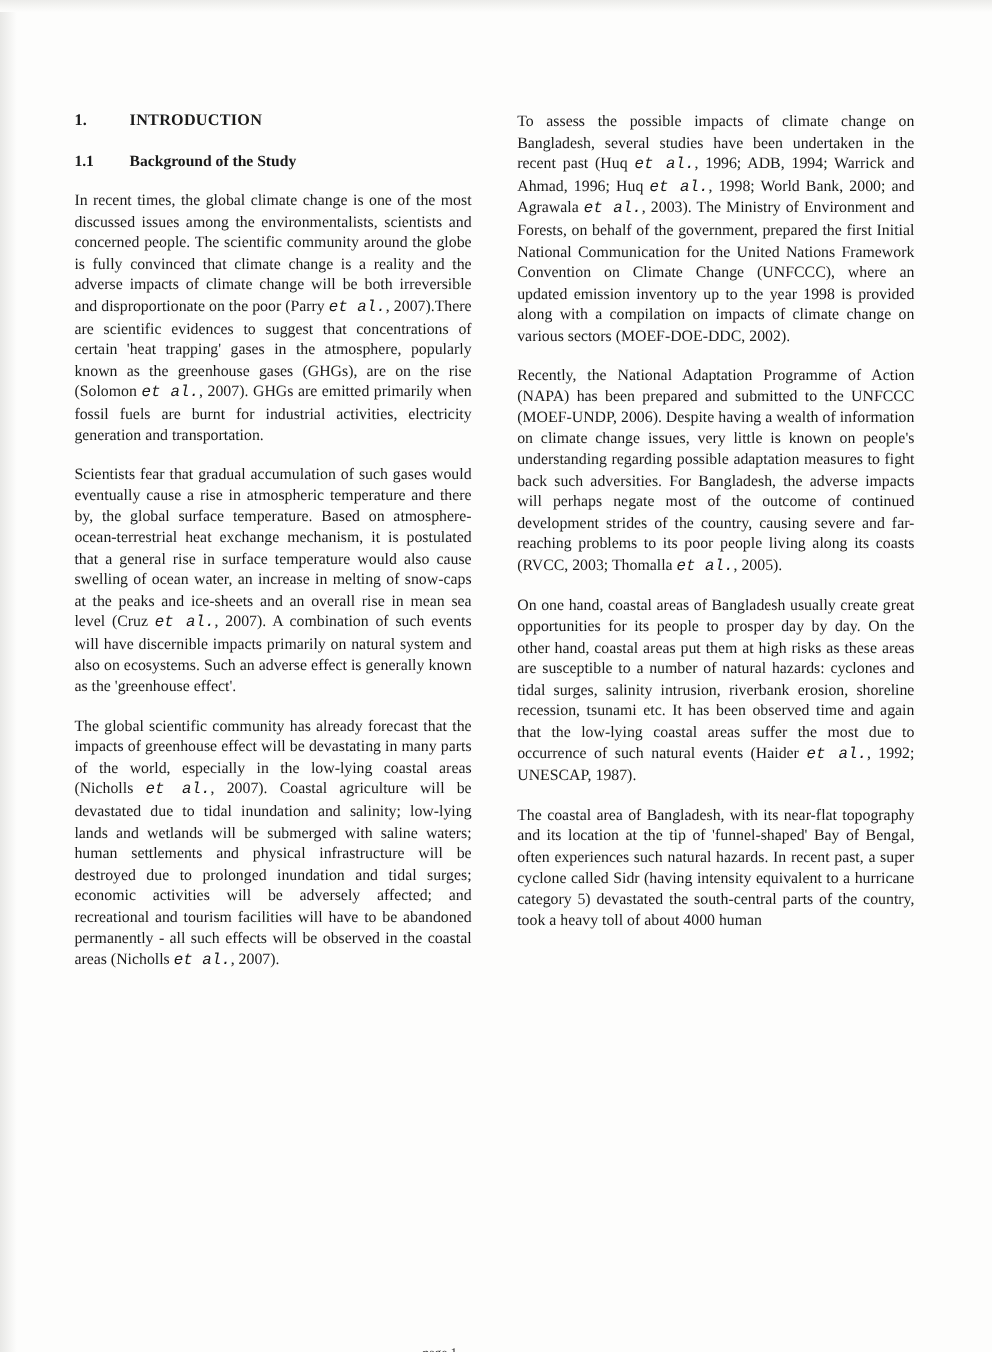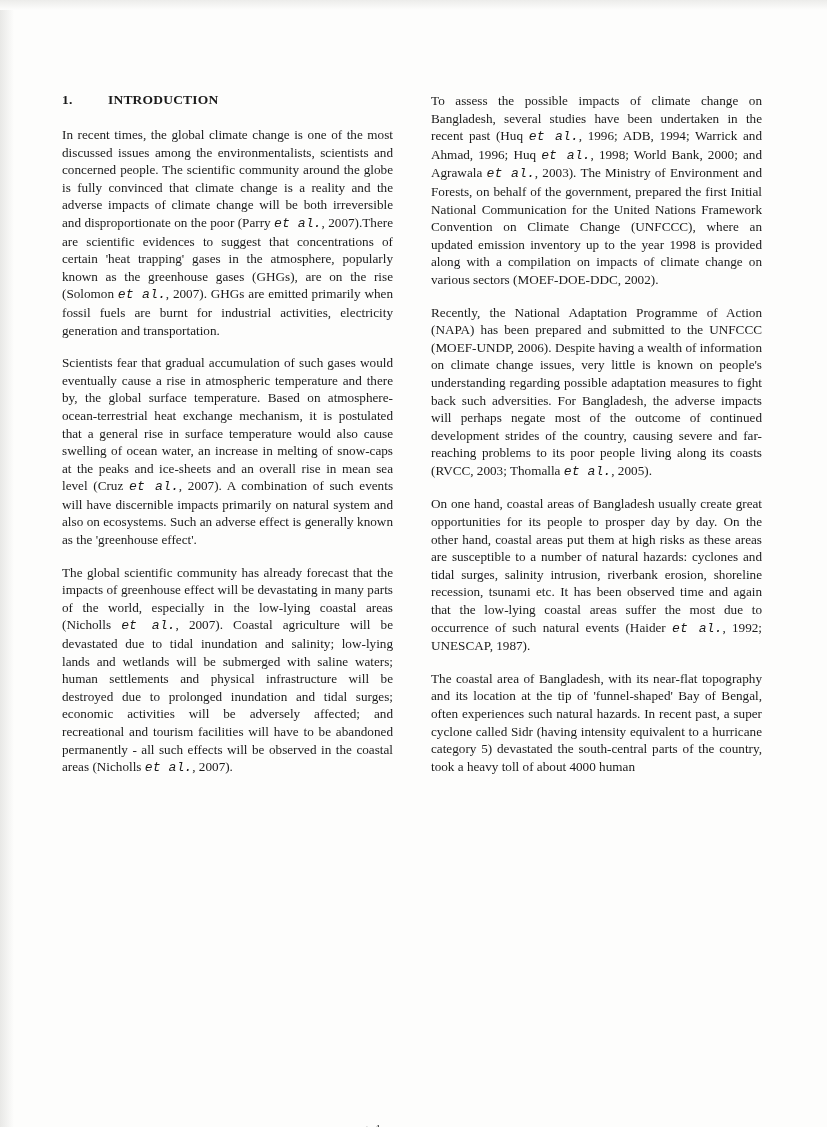--- a/index.html
+++ b/index.html
@@ -100,20 +100,24 @@
   <div class="edge-left"></div>
   <div class="edge-top"></div>
 
   <div class="content">
 
     <div class="col">
       <div class="num-heading">
         <span class="num">1.</span>
         <span>INTRODUCTION</span>
       </div>
+      <div class="sub-heading">
+        <span class="num">1.1</span>
+        <span>Background of the Study</span>
+      </div>
       <p class="para">In recent times, the global climate change is one of the most discussed issues among the environmentalists, scientists and concerned people. The scientific community around the globe is fully convinced that climate change is a reality and the adverse impacts of climate change will be both irreversible and disproportionate on the poor (Parry <span class="it">et al.</span>, 2007).There are scientific evidences to suggest that concentrations of certain 'heat trapping' gases in the atmosphere, popularly known as the greenhouse gases (GHGs), are on the rise (Solomon <span class="it">et al.</span>, 2007). GHGs are emitted primarily when fossil fuels are burnt for industrial activities, electricity generation and transportation.</p>
       <p class="para">Scientists fear that gradual accumulation of such gases would eventually cause a rise in atmospheric temperature and there by, the global surface temperature. Based on atmosphere-ocean-terrestrial heat exchange mechanism, it is postulated that a general rise in surface temperature would also cause swelling of ocean water, an increase in melting of snow-caps at the peaks and ice-sheets and an overall rise in mean sea level (Cruz <span class="it">et al.</span>, 2007). A combination of such events will have discernible impacts primarily on natural system and also on ecosystems. Such an adverse effect is generally known as the 'greenhouse effect'.</p>
       <p class="para">The global scientific community has already forecast that the impacts of greenhouse effect will be devastating in many parts of the world, especially in the low-lying coastal areas (Nicholls <span class="it">et al.</span>, 2007). Coastal agriculture will be devastated due to tidal inundation and salinity; low-lying lands and wetlands will be submerged with saline waters; human settlements and physical infrastructure will be destroyed due to prolonged inundation and tidal surges; economic activities will be adversely affected; and recreational and tourism facilities will have to be abandoned permanently - all such effects will be observed in the coastal areas (Nicholls <span class="it">et al.</span>, 2007).</p>
     </div>
 
     <div class="col">
       <p class="para">To assess the possible impacts of climate change on Bangladesh, several studies have been undertaken in the recent past (Huq <span class="it">et al.</span>, 1996; ADB, 1994; Warrick and Ahmad, 1996; Huq <span class="it">et al.</span>, 1998; World Bank, 2000; and Agrawala <span class="it">et al.</span>, 2003). The Ministry of Environment and Forests, on behalf of the government, prepared the first Initial National Communication for the United Nations Framework Convention on Climate Change (UNFCCC), where an updated emission inventory up to the year 1998 is provided along with a compilation on impacts of climate change on various sectors (MOEF-DOE-DDC, 2002).</p>
       <p class="para">Recently, the National Adaptation Programme of Action (NAPA) has been prepared and submitted to the UNFCCC (MOEF-UNDP, 2006). Despite having a wealth of information on climate change issues, very little is known on people's understanding regarding possible adaptation measures to fight back such adversities. For Bangladesh, the adverse impacts will perhaps negate most of the outcome of continued development strides of the country, causing severe and far-reaching problems to its poor people living along its coasts (RVCC, 2003; Thomalla <span class="it">et al.</span>, 2005).</p>
       <p class="para">On one hand, coastal areas of Bangladesh usually create great opportunities for its people to prosper day by day. On the other hand, coastal areas put them at high risks as these areas are susceptible to a number of natural hazards: cyclones and tidal surges, salinity intrusion, riverbank erosion, shoreline recession, tsunami etc. It has been observed time and again that the low-lying coastal areas suffer the most due to occurrence of such natural events (Haider <span class="it">et al.</span>, 1992; UNESCAP, 1987).</p>
       <p class="para">The coastal area of Bangladesh, with its near-flat topography and its location at the tip of 'funnel-shaped' Bay of Bengal, often experiences such natural hazards. In recent past, a super cyclone called Sidr (having intensity equivalent to a hurricane category 5) devastated the south-central parts of the country,    took a heavy toll of about 4000 human</p>

